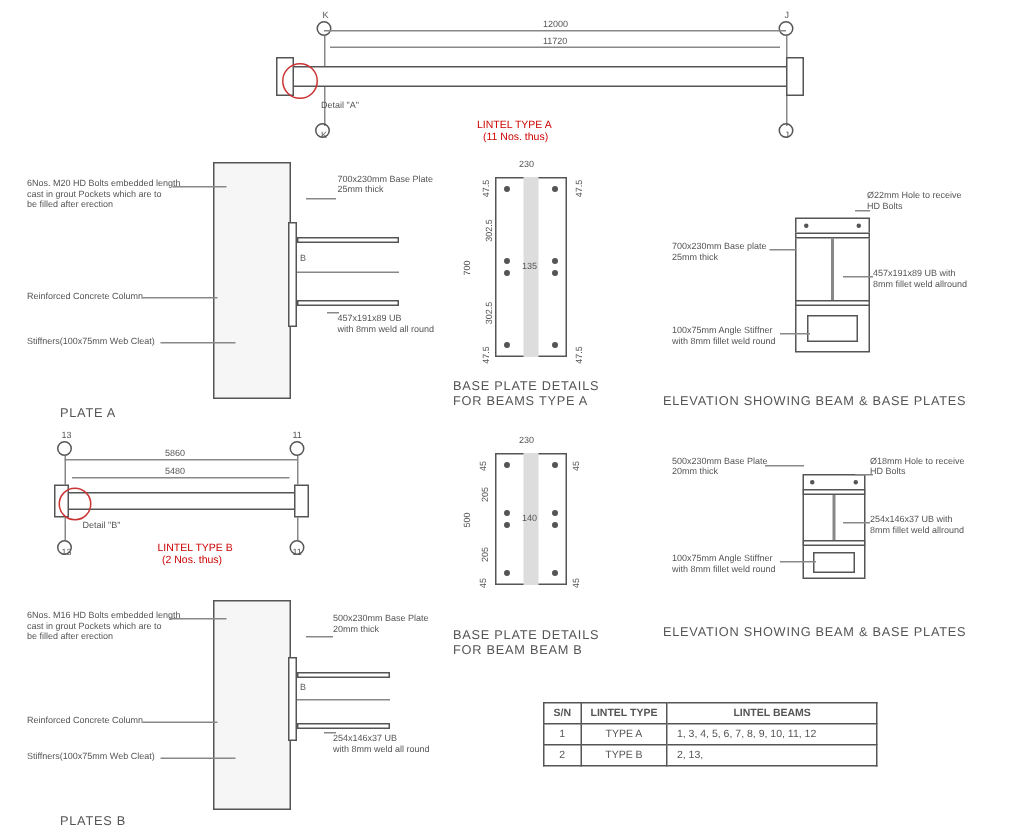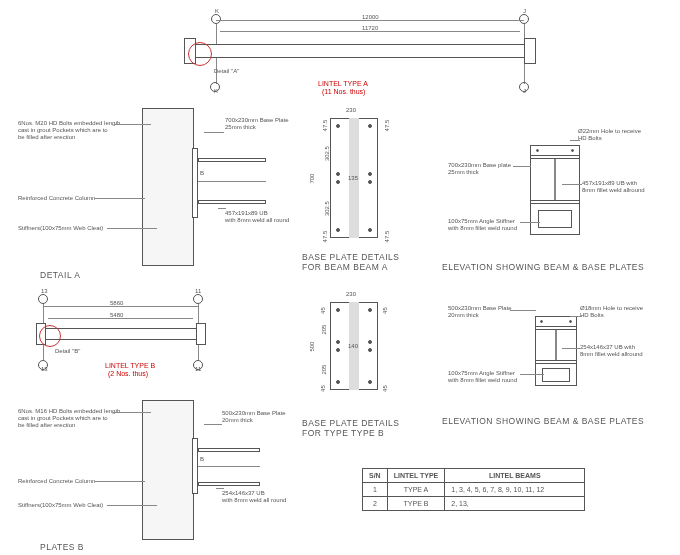--- a/index.html
+++ b/index.html
@@ -69,21 +69,21 @@
   <div class="label" style="left:18px;top:225px">Stiffners(100x75mm Web Cleat)</div>
   <div class="thin" style="left:107px;top:228px;width:50px;height:1px"></div>
 
   <div class="label" style="left:225px;top:117px">700x230mm Base Plate</div>
   <div class="label" style="left:225px;top:124px">25mm thick</div>
   <div class="thin" style="left:204px;top:132px;width:20px;height:1px"></div>
   <div class="label" style="left:225px;top:210px">457x191x89 UB</div>
   <div class="label" style="left:225px;top:217px">with 8mm weld all round</div>
   <div class="thin" style="left:218px;top:208px;width:8px;height:1px"></div>
   <div class="label" style="left:200px;top:170px">B</div>
-  <div class="label label-lg" style="left:40px;top:270px">DETAIL A</div>
+  <div class="label label-lg" style="left:40px;top:270px">PLATE A</div>
 </div>
 
 <div>
   <div class="box" style="left:330px;top:118px;width:48px;height:120px"></div>
   <div class="thin" style="left:349px;top:118px;width:10px;height:120px;background:#ddd"></div>
 
   <div class="circle" style="left:336px;top:124px;width:4px;height:4px;background:#555"></div>
   <div class="circle" style="left:368px;top:124px;width:4px;height:4px;background:#555"></div>
   <div class="circle" style="left:336px;top:172px;width:4px;height:4px;background:#555"></div>
   <div class="circle" style="left:368px;top:172px;width:4px;height:4px;background:#555"></div>
@@ -95,21 +95,21 @@
   <div class="label" style="left:346px;top:107px">230</div>
   <div class="label" style="left:348px;top:175px">135</div>
   <div class="label" style="left:308px;top:175px;transform:rotate(-90deg)">700</div>
   <div class="label" style="left:320px;top:122px;transform:rotate(-90deg)">47.5</div>
   <div class="label" style="left:320px;top:150px;transform:rotate(-90deg)">302.5</div>
   <div class="label" style="left:320px;top:205px;transform:rotate(-90deg)">302.5</div>
   <div class="label" style="left:320px;top:233px;transform:rotate(-90deg)">47.5</div>
   <div class="label" style="left:382px;top:122px;transform:rotate(-90deg)">47.5</div>
   <div class="label" style="left:382px;top:233px;transform:rotate(-90deg)">47.5</div>
   <div class="label label-lg" style="left:302px;top:252px">BASE PLATE DETAILS</div>
-  <div class="label label-lg" style="left:302px;top:262px">FOR BEAM BEAM A</div>
+  <div class="label label-lg" style="left:302px;top:262px">FOR BEAMS TYPE A</div>
 </div>
 
 <div>
   <div class="box" style="left:530px;top:145px;width:50px;height:90px"></div>
   <div class="box" style="left:530px;top:155px;width:50px;height:4px"></div>
   <div class="box" style="left:530px;top:200px;width:50px;height:4px"></div>
   <div class="thin" style="left:554px;top:159px;width:2px;height:41px"></div>
   <div class="box" style="left:538px;top:210px;width:34px;height:18px"></div>
 
   <div class="circle" style="left:536px;top:149px;width:3px;height:3px;background:#555"></div>
@@ -168,21 +168,21 @@
   <div class="label" style="left:346px;top:291px">230</div>
   <div class="label" style="left:348px;top:343px">140</div>
   <div class="label" style="left:308px;top:343px;transform:rotate(-90deg)">500</div>
   <div class="label" style="left:320px;top:307px;transform:rotate(-90deg)">45</div>
   <div class="label" style="left:320px;top:326px;transform:rotate(-90deg)">205</div>
   <div class="label" style="left:320px;top:366px;transform:rotate(-90deg)">205</div>
   <div class="label" style="left:320px;top:385px;transform:rotate(-90deg)">45</div>
   <div class="label" style="left:382px;top:307px;transform:rotate(-90deg)">45</div>
   <div class="label" style="left:382px;top:385px;transform:rotate(-90deg)">45</div>
   <div class="label label-lg" style="left:302px;top:418px">BASE PLATE DETAILS</div>
-  <div class="label label-lg" style="left:302px;top:428px">FOR TYPE TYPE B</div>
+  <div class="label label-lg" style="left:302px;top:428px">FOR BEAM BEAM B</div>
 </div>
 
 <div>
   <div class="box" style="left:535px;top:316px;width:42px;height:70px"></div>
   <div class="box" style="left:535px;top:326px;width:42px;height:4px"></div>
   <div class="box" style="left:535px;top:360px;width:42px;height:4px"></div>
   <div class="thin" style="left:555px;top:330px;width:2px;height:30px"></div>
   <div class="box" style="left:542px;top:368px;width:28px;height:14px"></div>
   <div class="circle" style="left:540px;top:320px;width:3px;height:3px;background:#555"></div>
   <div class="circle" style="left:569px;top:320px;width:3px;height:3px;background:#555"></div>

